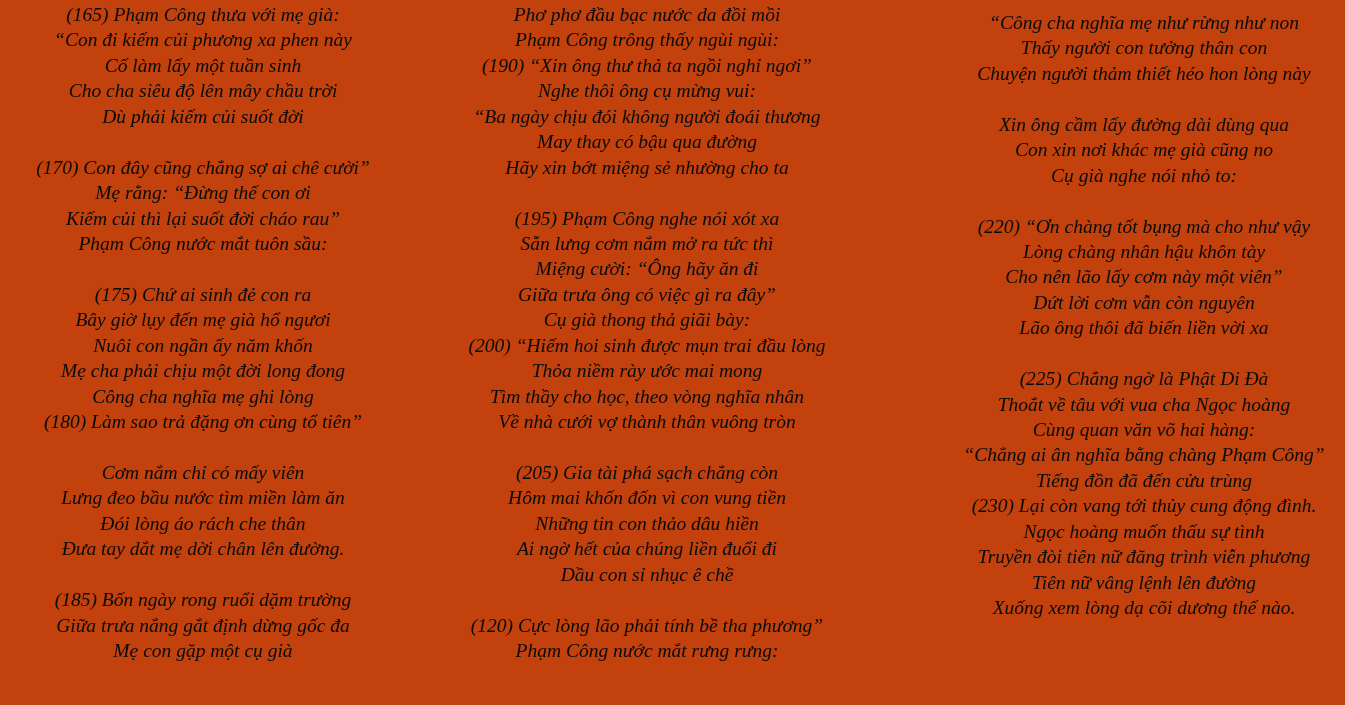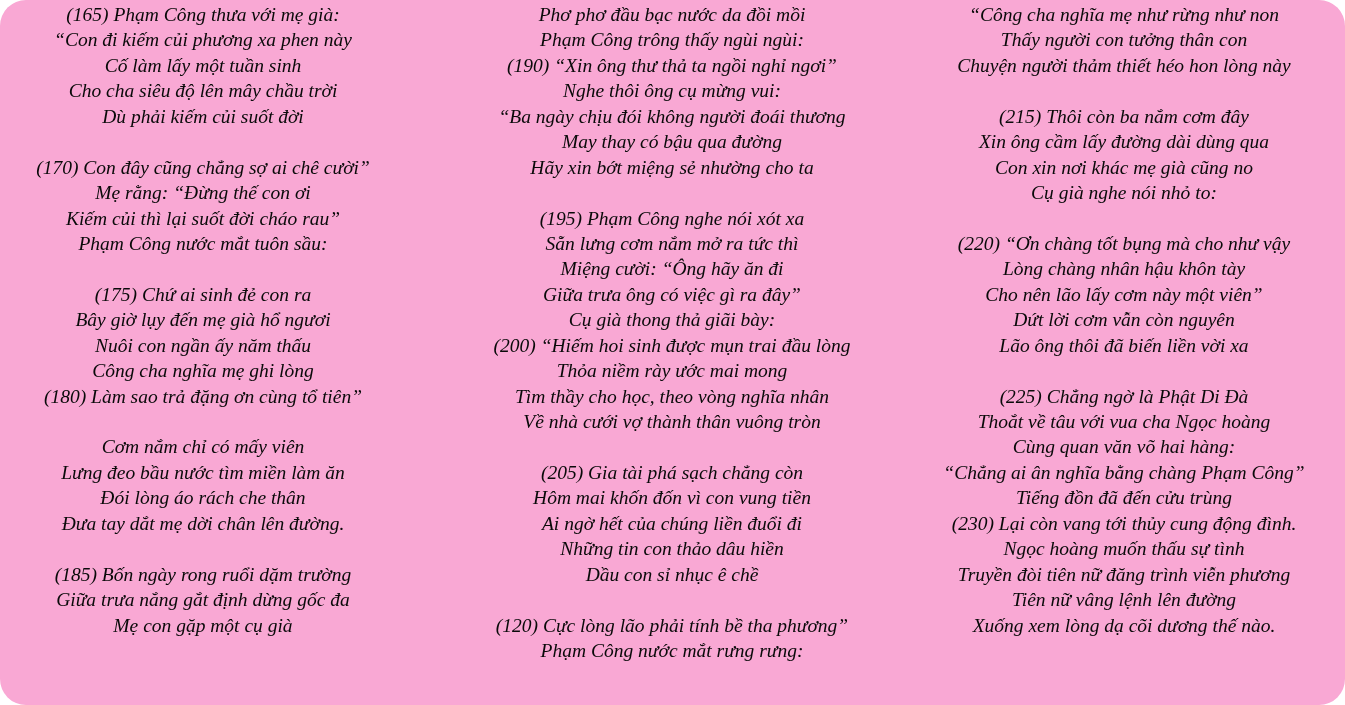--- a/index.html
+++ b/index.html
@@ -4,34 +4,33 @@
 <style>
   html, body {
     margin: 0;
     padding: 0;
     background: #ffffff;
   }
   .page {
     position: relative;
     width: 1345px;
     height: 705px;
-    background: #f9a8d4;
+    background: #c2410c;
     overflow: hidden;
     font-family: "Liberation Serif", "DejaVu Serif", serif;
     font-style: italic;
     color: #0a0a0a;
-    border-radius: 26px;
   }
   .col {
     position: absolute;
     top: 2px;
   }
   .col-1 { left: 3px;   width: 400px; }
-  .col-2 { left: 472px; width: 400px; }
-  .col-3 { left: 924px; width: 400px; }
+  .col-2 { left: 447px; width: 400px; }
+  .col-3 { left: 944px; width: 400px; margin-top: 8px; }
   .line {
     height: 25.45px;
     line-height: 25.45px;
     font-size: 19.5px;
     text-align: center;
     white-space: nowrap;
     letter-spacing: 0px;
   }
 </style>
 </head>
@@ -45,21 +44,22 @@
       <div class="line">Cho cha siêu độ lên mây chầu trời</div>
       <div class="line">Dù phải kiếm củi suốt đời</div>
       <div class="line"></div>
       <div class="line">(170) Con đây cũng chẳng sợ ai chê cười”</div>
       <div class="line">Mẹ rằng: “Đừng thế con ơi</div>
       <div class="line">Kiếm củi thì lại suốt đời cháo rau”</div>
       <div class="line">Phạm Công nước mắt tuôn sầu:</div>
       <div class="line"></div>
       <div class="line">(175) Chứ ai sinh đẻ con ra</div>
       <div class="line">Bây giờ lụy đến mẹ già hổ ngươi</div>
-      <div class="line">Nuôi con ngần ấy năm thấu</div>
+      <div class="line">Nuôi con ngần ấy năm khốn</div>
+      <div class="line">Mẹ cha phải chịu một đời long đong</div>
       <div class="line">Công cha nghĩa mẹ ghi lòng</div>
       <div class="line">(180) Làm sao trả đặng ơn cùng tổ tiên”</div>
       <div class="line"></div>
       <div class="line">Cơm nắm chỉ có mấy viên</div>
       <div class="line">Lưng đeo bầu nước tìm miền làm ăn</div>
       <div class="line">Đói lòng áo rách che thân</div>
       <div class="line">Đưa tay dắt mẹ dời chân lên đường.</div>
       <div class="line"></div>
       <div class="line">(185) Bốn ngày rong ruổi dặm trường</div>
       <div class="line">Giữa trưa nắng gắt định dừng gốc đa</div>
@@ -79,33 +79,32 @@
       <div class="line">Miệng cười: “Ông hãy ăn đi</div>
       <div class="line">Giữa trưa ông có việc gì ra đây”</div>
       <div class="line">Cụ già thong thả giãi bày:</div>
       <div class="line">(200) “Hiếm hoi sinh được mụn trai đầu lòng</div>
       <div class="line">Thỏa niềm rày ước mai mong</div>
       <div class="line">Tìm thầy cho học, theo vòng nghĩa nhân</div>
       <div class="line">Về nhà cưới vợ thành thân vuông tròn</div>
       <div class="line"></div>
       <div class="line">(205) Gia tài phá sạch chẳng còn</div>
       <div class="line">Hôm mai khốn đốn vì con vung tiền</div>
+      <div class="line">Những tin con thảo dâu hiền</div>
       <div class="line">Ai ngờ hết của chúng liền đuổi đi</div>
-      <div class="line">Những tin con thảo dâu hiền</div>
       <div class="line">Dầu con sỉ nhục ê chề</div>
       <div class="line"></div>
       <div class="line">(120) Cực lòng lão phải tính bề tha phương”</div>
       <div class="line">Phạm Công nước mắt rưng rưng:</div>
     </section>
   <section class="col col-3">
       <div class="line">“Công cha nghĩa mẹ như rừng như non</div>
       <div class="line">Thấy người con tưởng thân con</div>
       <div class="line">Chuyện người thảm thiết héo hon lòng này</div>
       <div class="line"></div>
-      <div class="line">(215) Thôi còn ba nắm cơm đây</div>
       <div class="line">Xin ông cầm lấy đường dài dùng qua</div>
       <div class="line">Con xin nơi khác mẹ già cũng no</div>
       <div class="line">Cụ già nghe nói nhỏ to:</div>
       <div class="line"></div>
       <div class="line">(220) “Ơn chàng tốt bụng mà cho như vậy</div>
       <div class="line">Lòng chàng nhân hậu khôn tày</div>
       <div class="line">Cho nên lão lấy cơm này một viên”</div>
       <div class="line">Dứt lời cơm vẫn còn nguyên</div>
       <div class="line">Lão ông thôi đã biến liền vời xa</div>
       <div class="line"></div>

